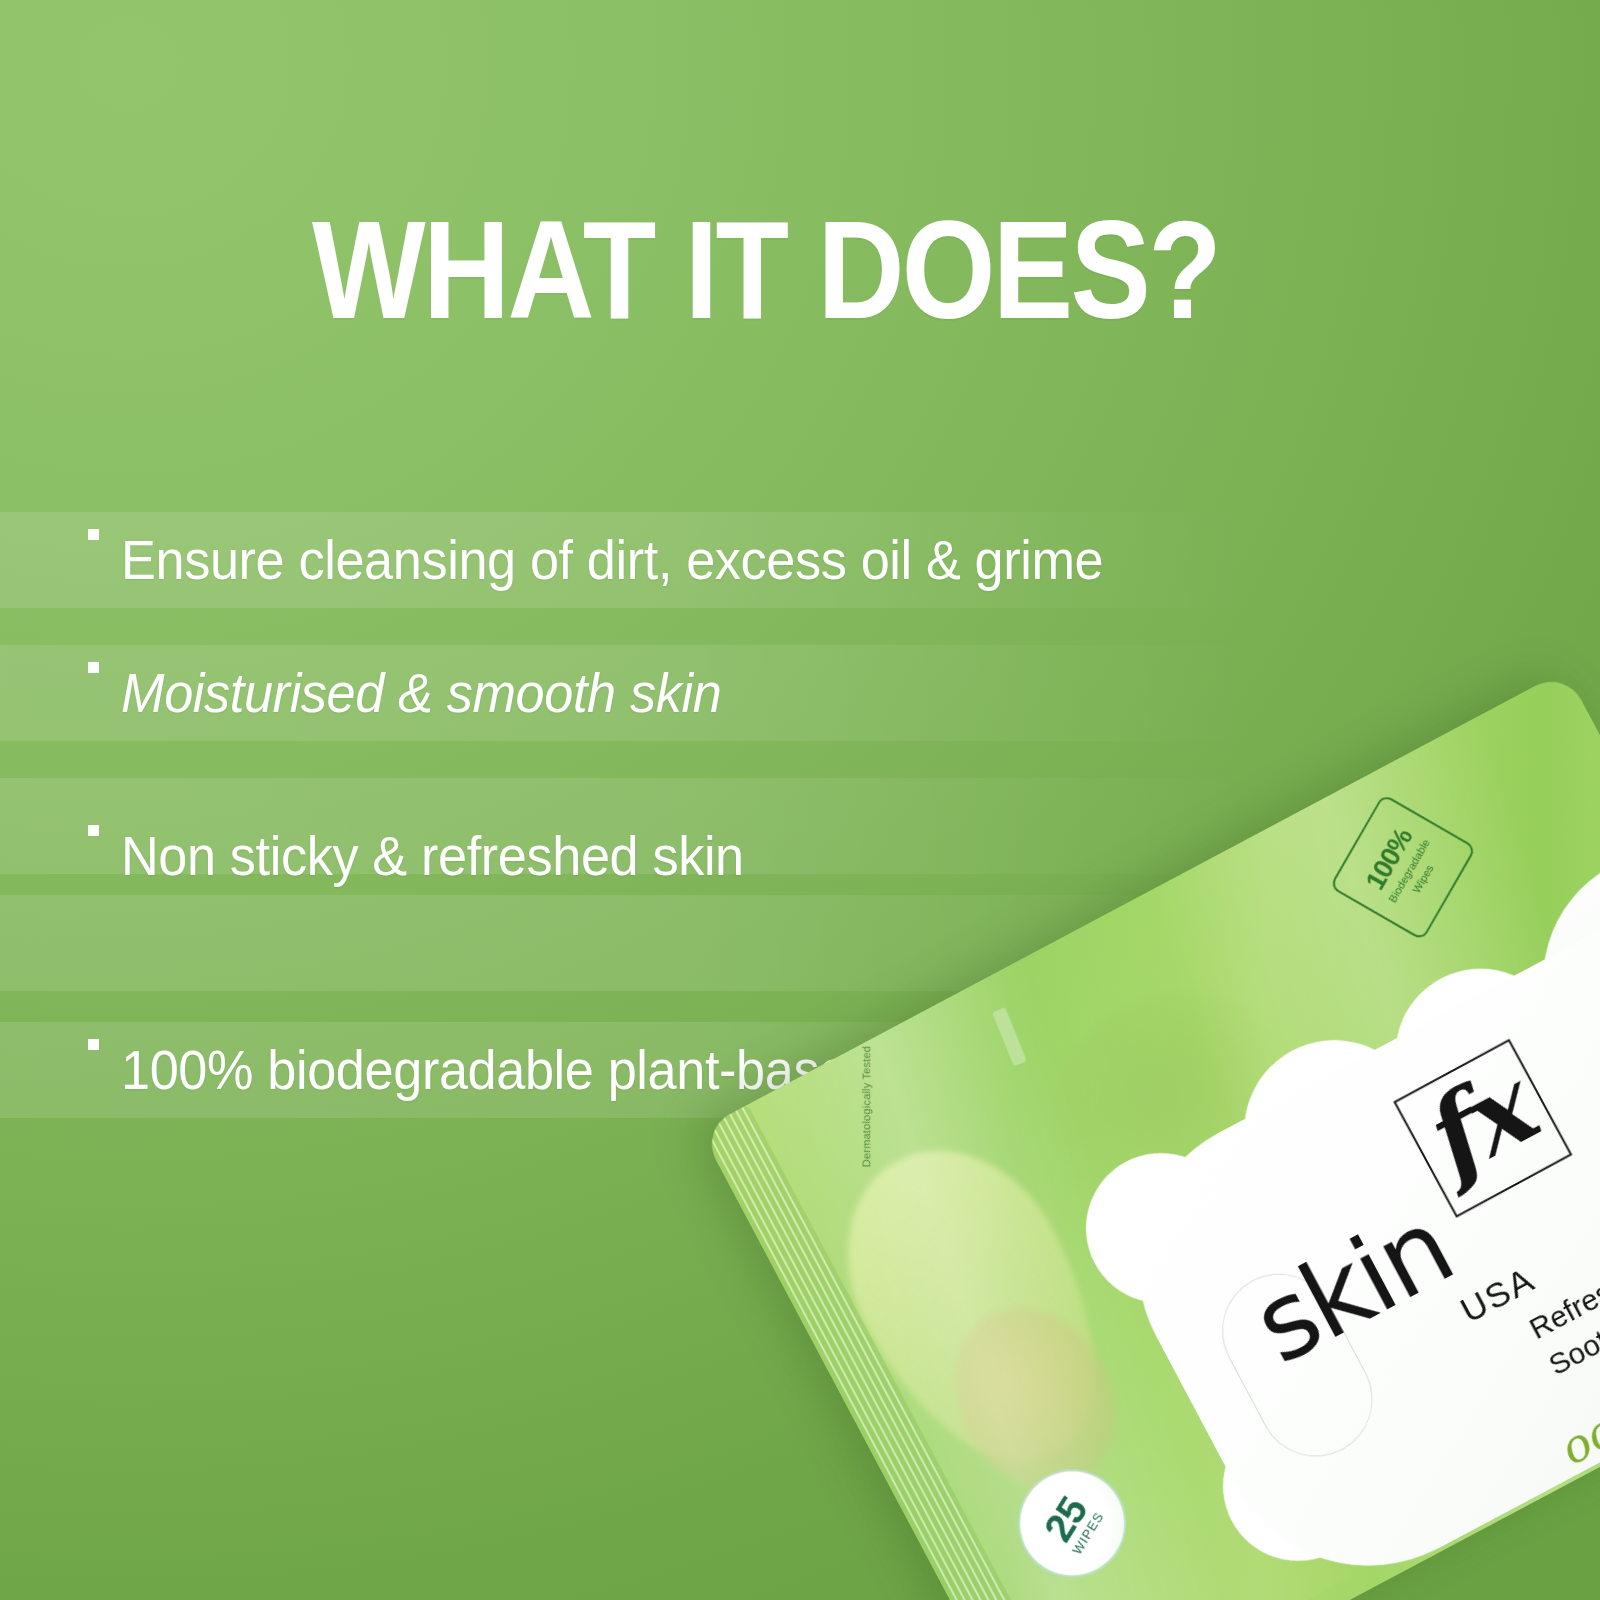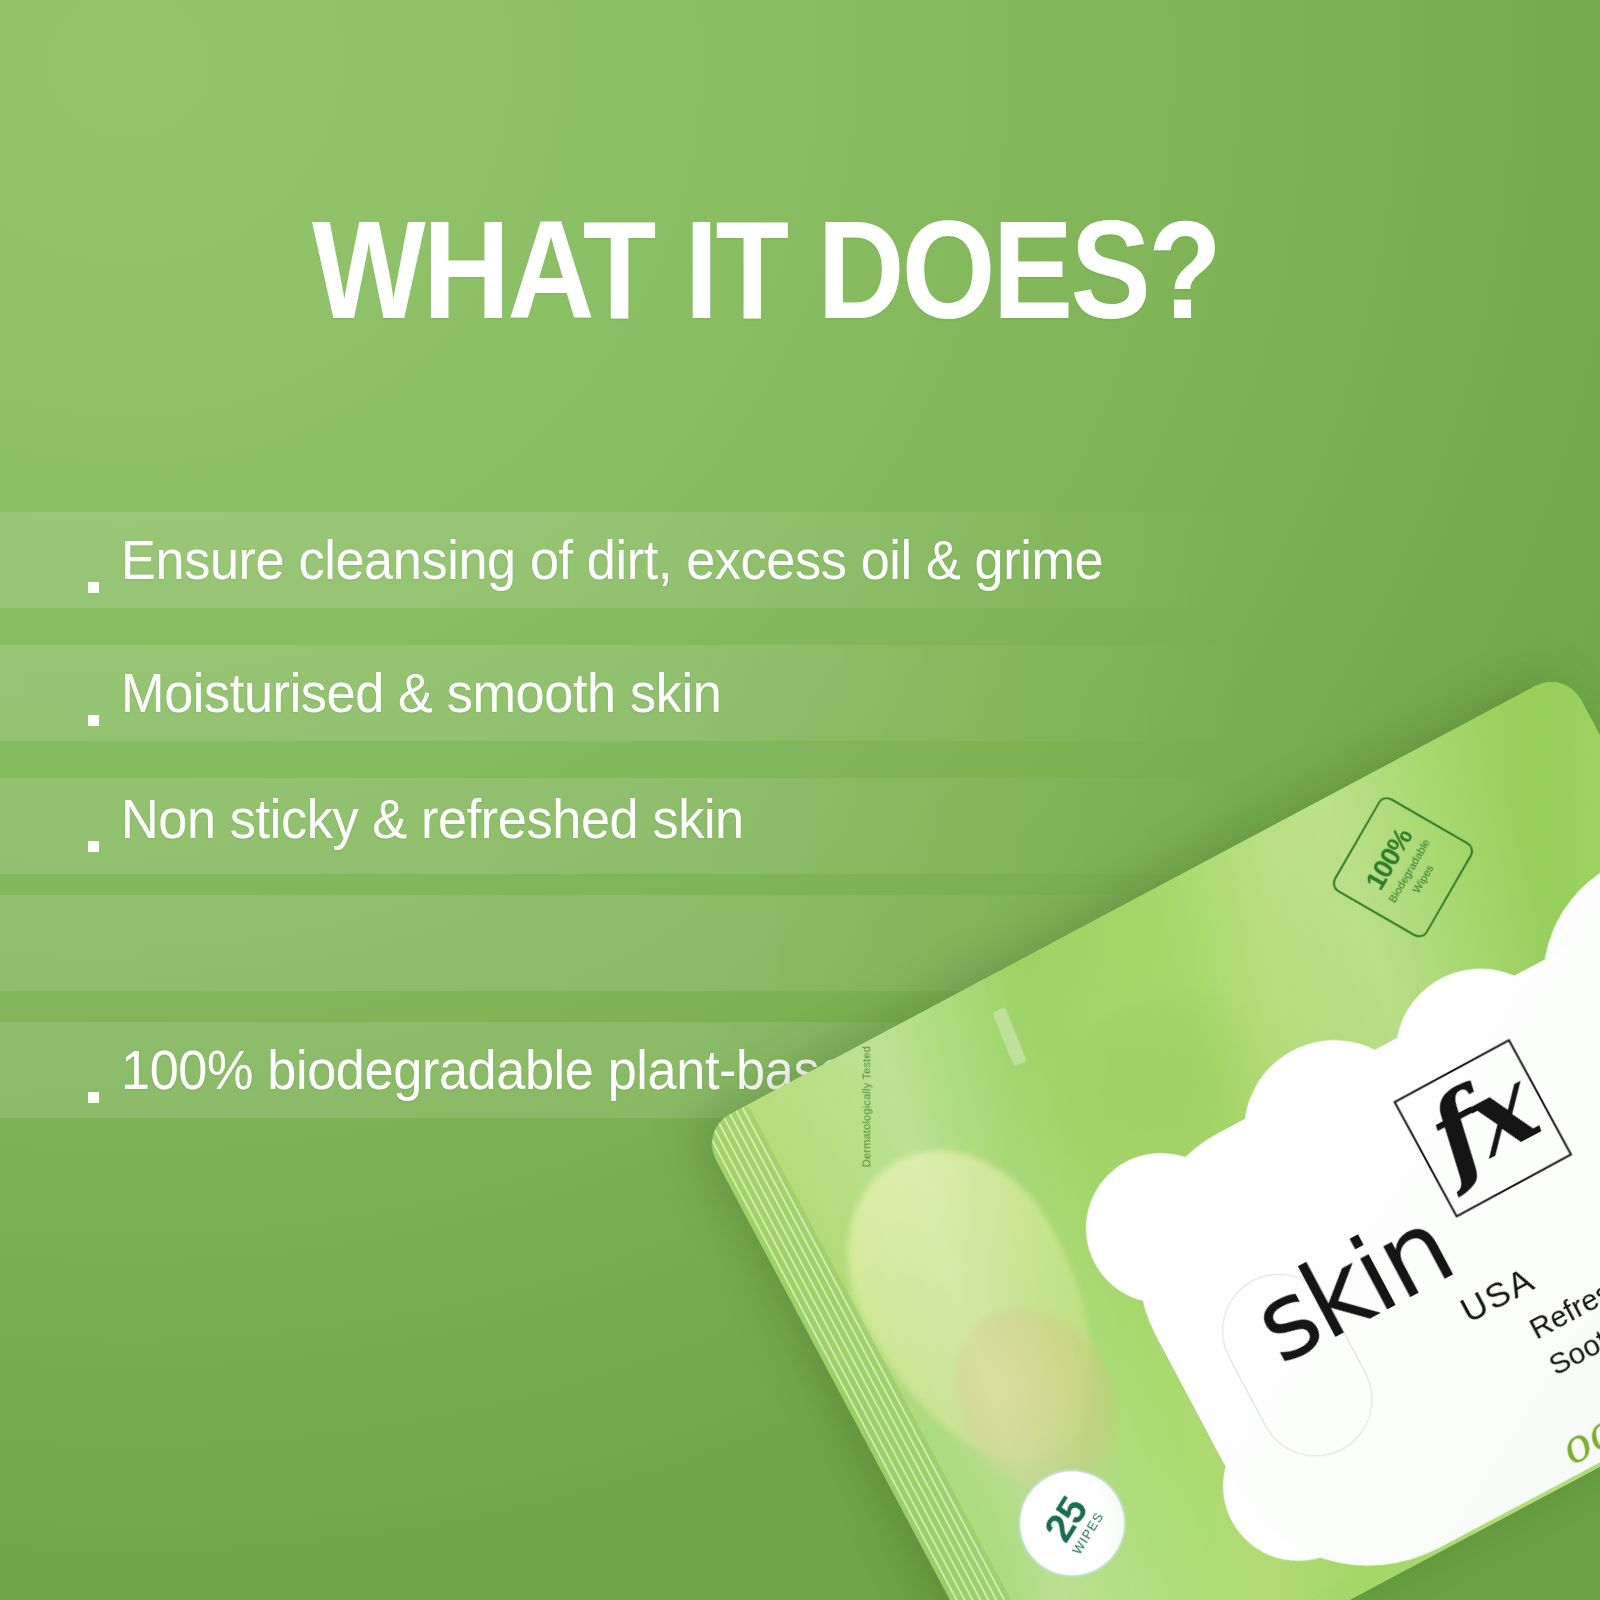--- a/index.html
+++ b/index.html
@@ -32,21 +32,21 @@
     letter-spacing:-3px;
     transform:scaleX(0.86);
     transform-origin:left top;
     white-space:nowrap;
     text-shadow:0 2px 0 rgba(0,0,0,0.03);
   }
 
   
   .bullet{
     position:absolute;left:88px;
-    display:flex;align-items:flex-end;
+    display:flex;align-items:flex-start;
     white-space:nowrap;
   }
   .bullet .marker{
     width:11px;height:11px;background:#ffffff;
     margin-right:22px;flex:0 0 auto;
     position:relative;top:1px;
   }
   .bullet .btext{
     color:#ffffff;
     font-size:55px;
@@ -246,25 +246,25 @@
   <div class="band" style="top:778px;"></div>
   <div class="band" style="top:895px;"></div>
   <div class="band" style="top:1022px;"></div>
 
   <div class="title">WHAT IT DOES?</div>
 
   <div class="bullet" style="top:528px;">
     <span class="marker"></span>
     <span class="btext">Ensure cleansing of dirt, excess oil &amp; grime</span>
   </div>
-  <div class="bullet" style="top:661px;">
+  <div class="bullet" style="top:661px;font-style:italic;">
     <span class="marker"></span>
     <span class="btext">Moisturised &amp; smooth skin</span>
   </div>
-  <div class="bullet" style="top:787px;">
+  <div class="bullet" style="top:824px;">
     <span class="marker"></span>
     <span class="btext">Non sticky &amp; refreshed skin</span>
   </div>
   <div class="bullet" style="top:1038px;">
     <span class="marker"></span>
     <span class="btext">100% biodegradable plant-based fabric</span>
   </div>
 
   <div id="pack-wrap">
     <div class="pack">

